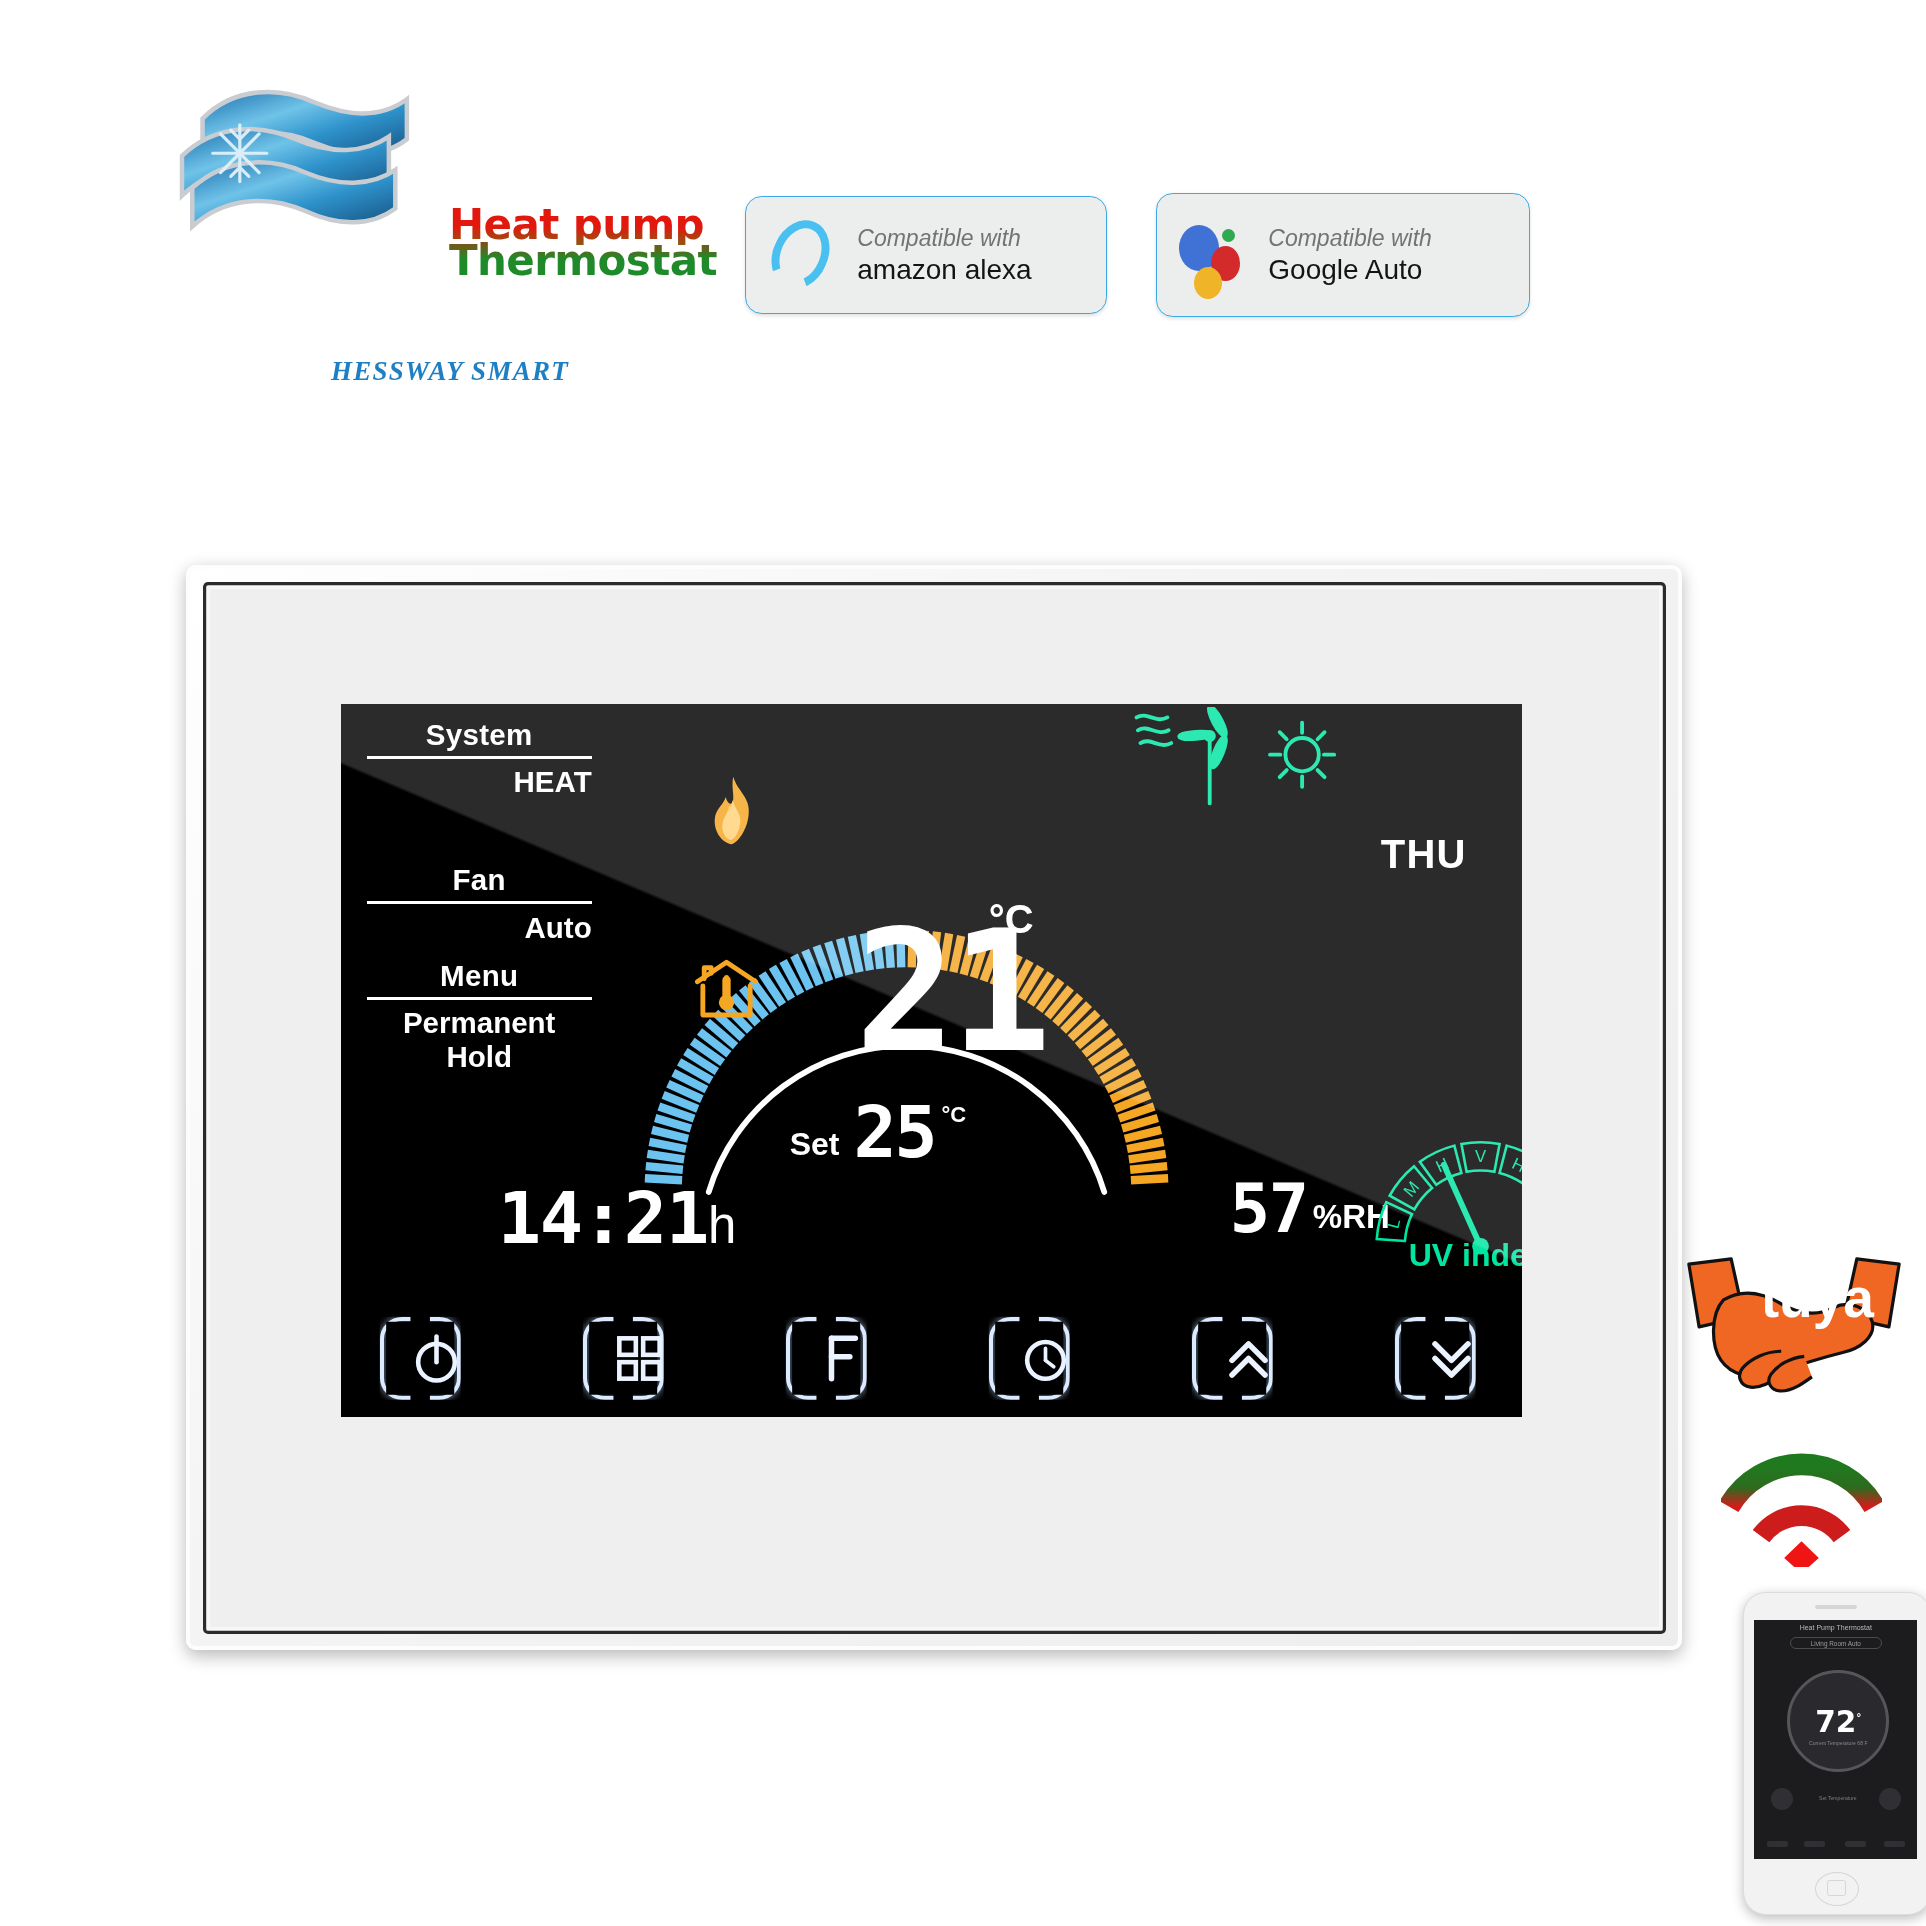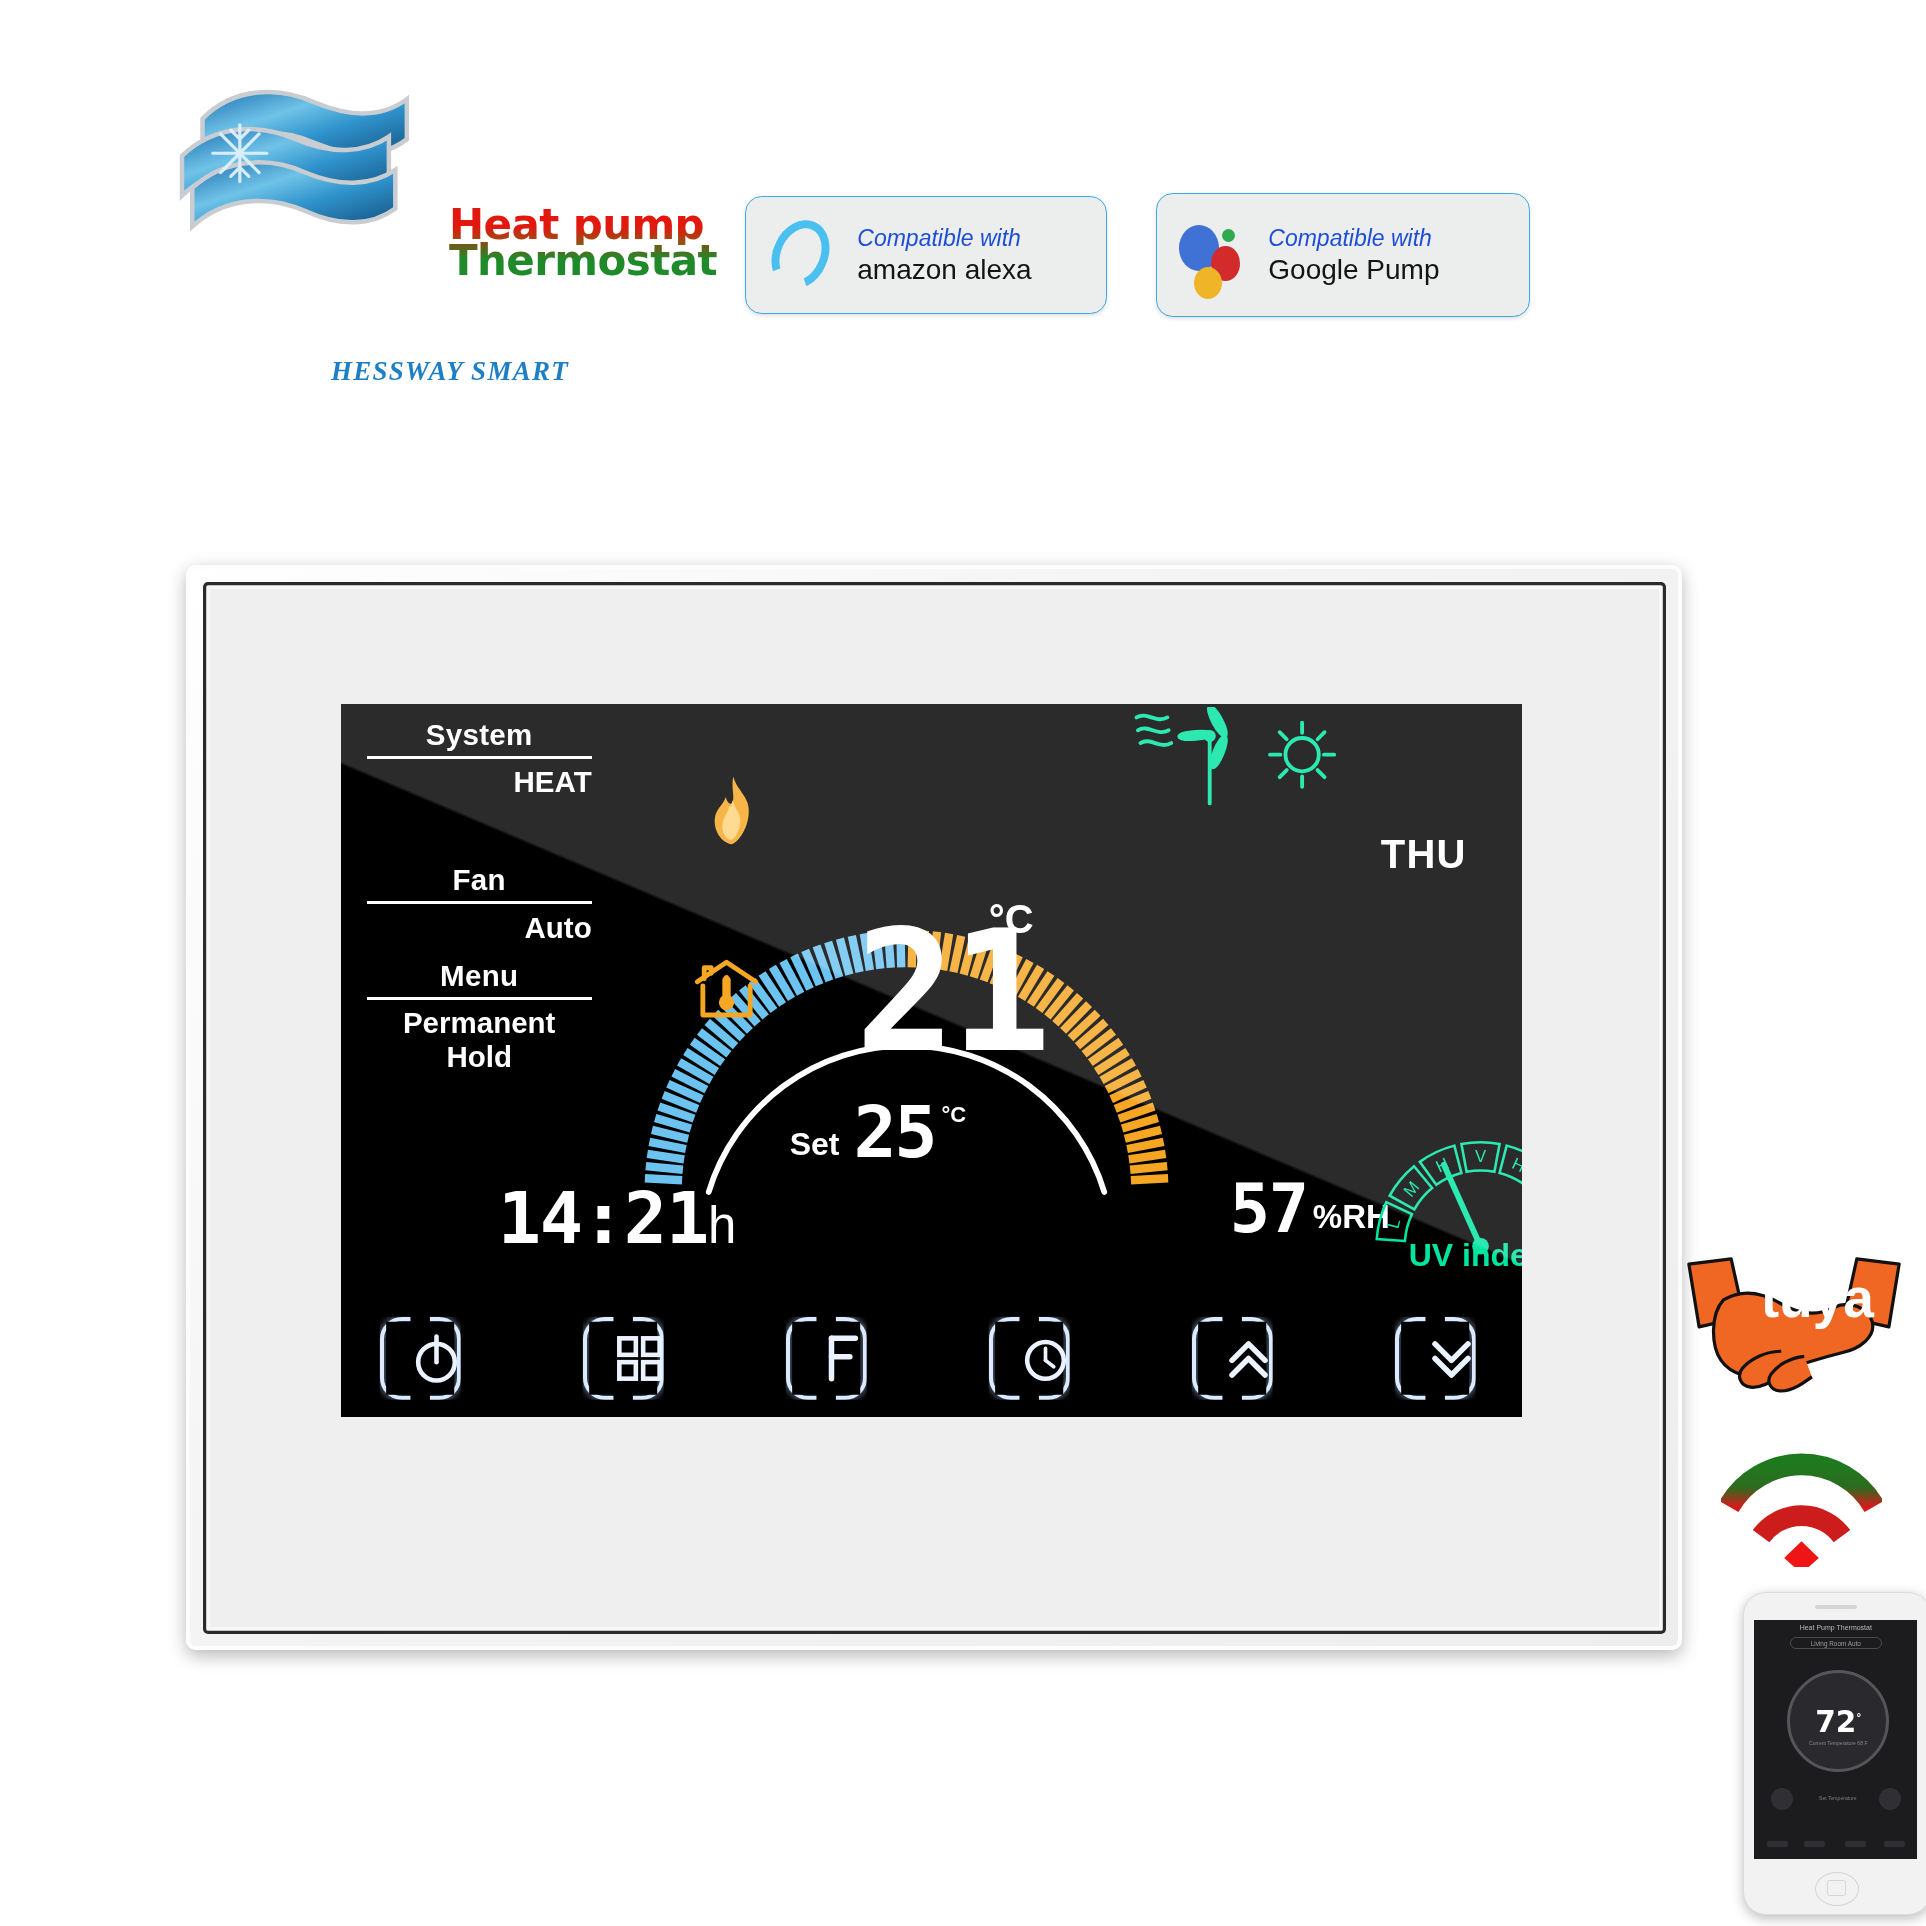--- a/index.html
+++ b/index.html
@@ -35,21 +35,21 @@
   }
 
   .badge{
     position:absolute;background:#eceded;border:1.9px solid #3aa9e8;border-radius:16.7px;
     display:flex;align-items:center;box-shadow:0 1.3px 3.9px rgba(0,0,0,.12);
   }
   #badge-alexa{left:745px;top:196px;width:360px;height:116px;}
   #badge-google{left:1156px;top:193px;width:372px;height:122px;}
   .badge .bicon{width:83px;height:83px;margin-left:16.7px;flex:0 0 auto;position:relative;}
   .badge .btext{margin-left:11.6px;}
-  .badge .btext .t1{font-size:23px;font-style:italic;color:#1d4ed8;line-height:1.25;}
+  .badge .btext .t1{font-size:23px;font-style:italic;color:#737373;line-height:1.25;}
   .badge .btext .t2{font-size:28px;color:#141414;line-height:1.2;}
 
   .alexa-ring{
     position:absolute;left:10.3px;top:5.1px;width:55px;height:71px;border:8.3px solid #49c0f0;
     border-radius:50%;box-sizing:border-box;border-bottom-color:transparent;transform:rotate(24deg);
   }
   .g-blue{position:absolute;left:5.1px;top:11.6px;width:40px;height:46px;border-radius:50%;background:#3f72d4;}
   .g-red{position:absolute;left:37px;top:32px;width:29.5px;height:35px;border-radius:50%;background:#d32b2b;}
   .g-yellow{position:absolute;left:20.5px;top:53px;width:28px;height:32px;border-radius:50%;background:#f0b429;}
   .g-green{position:absolute;left:48px;top:15.4px;width:13px;height:13px;border-radius:50%;background:#2faa4f;}
@@ -215,21 +215,21 @@
 
   <div class="badge" id="badge-google">
     <div class="bicon">
       <span class="g-blue"></span>
         <span class="g-red"></span>
         <span class="g-yellow"></span>
         <span class="g-green"></span>
     </div>
     <div class="btext">
       <div class="t1">Compatible with</div>
-      <div class="t2">Google Pump</div>
+      <div class="t2">Google Auto</div>
     </div>
   </div>
 </div>
 
 <div id="thermostat">
   <div id="bezel-inner">
     <div id="lcd">
 
       <div id="status-col">
         <div class="st-label">System</div>

